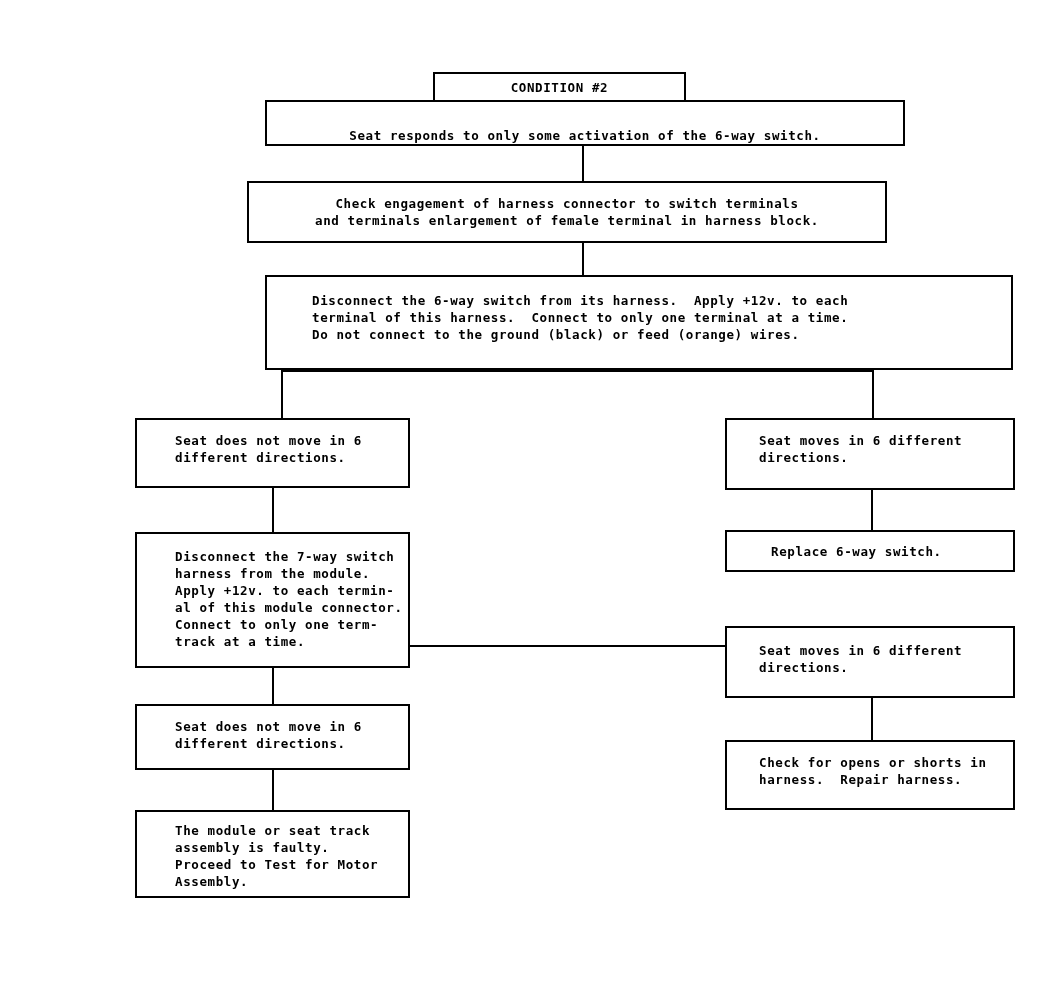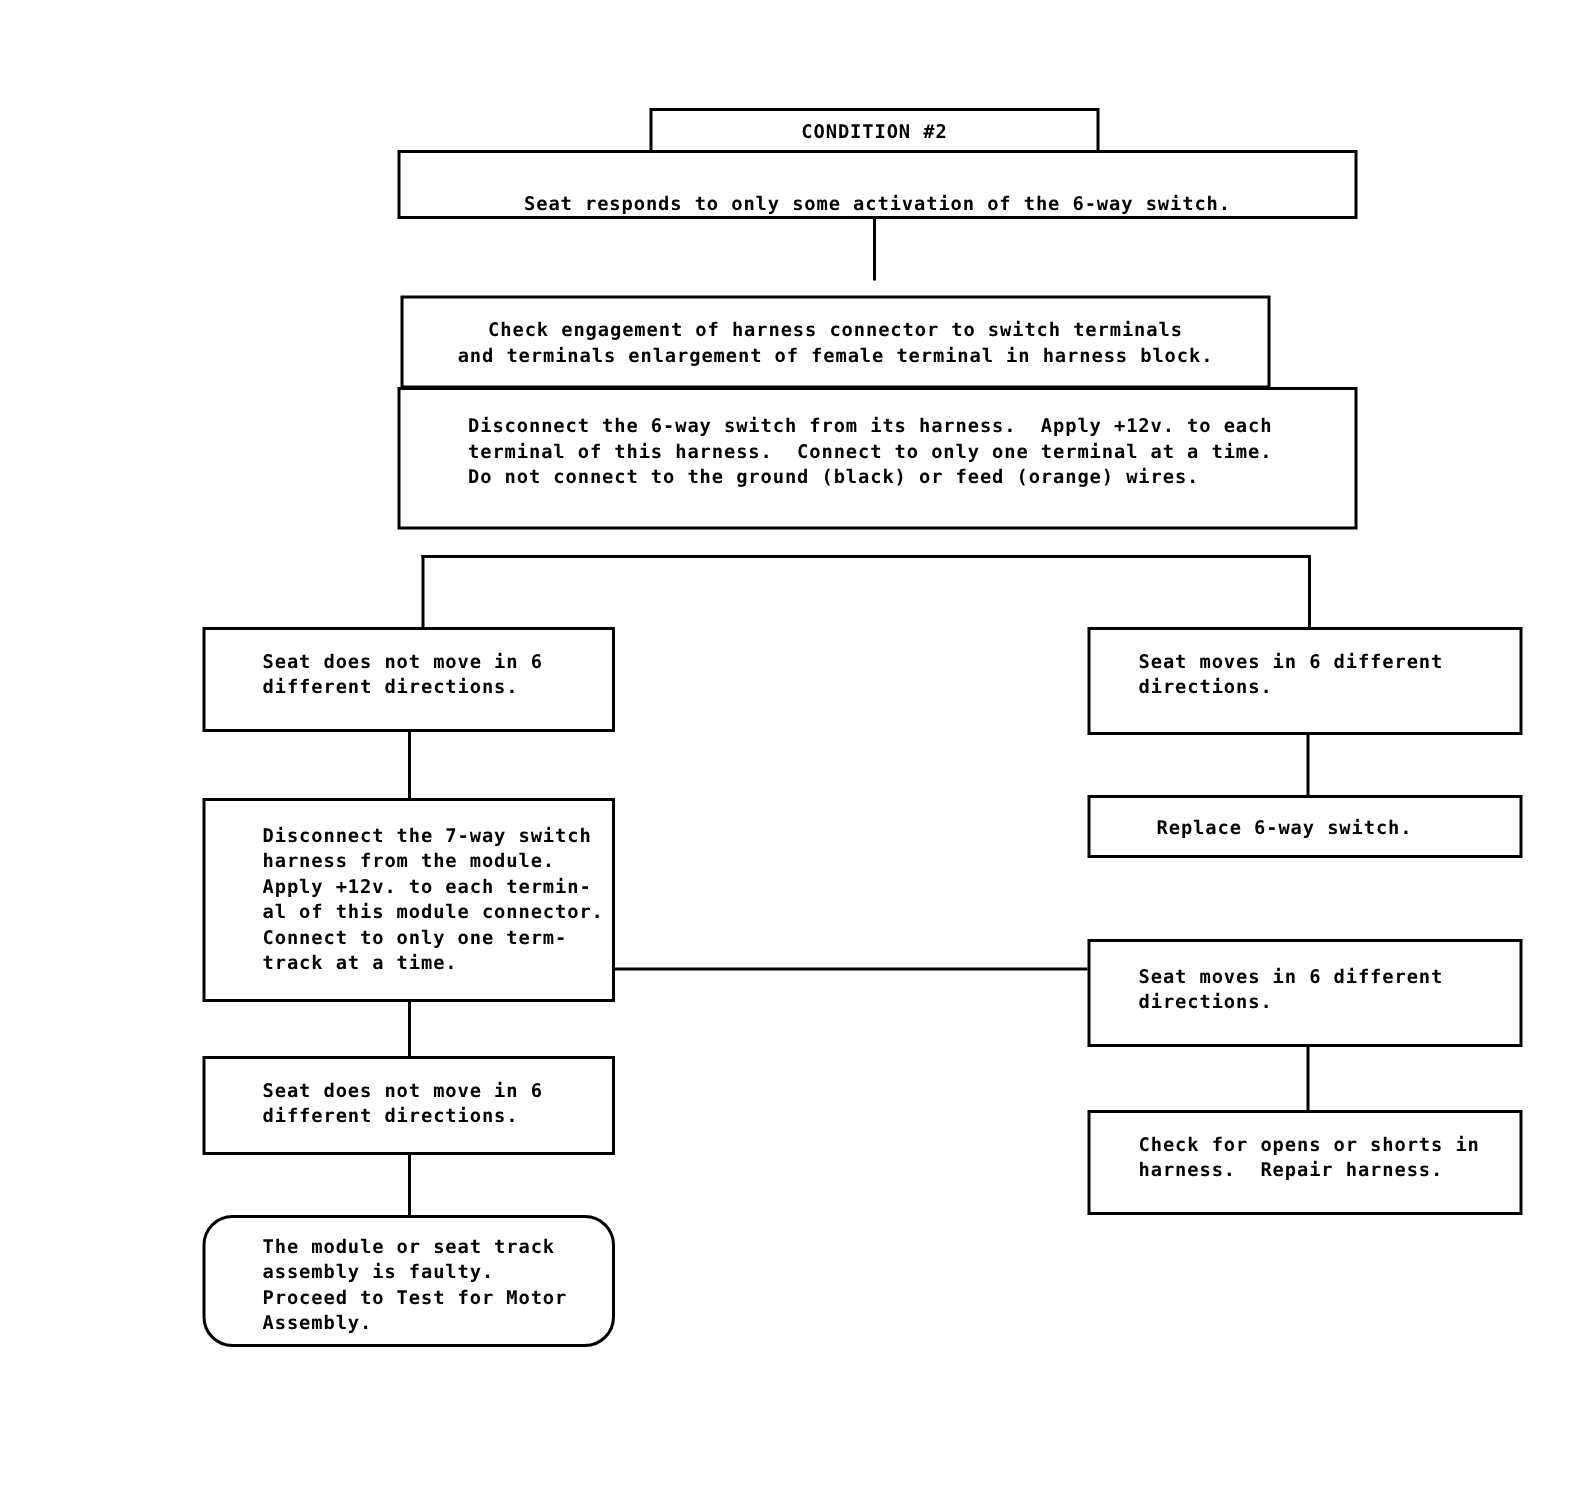--- a/index.html
+++ b/index.html
@@ -66,34 +66,34 @@
 
   <div class="conn v" style="left:272px; top:488px; height:44px;"></div>
   <div class="conn v" style="left:272px; top:668px; height:36px;"></div>
   <div class="conn v" style="left:272px; top:770px; height:40px;"></div>
 
   <div class="conn h" style="left:408px; top:645px; width:319px;"></div>
 
   <div class="conn v" style="left:871px; top:490px; height:40px;"></div>
   <div class="conn v" style="left:871px; top:698px; height:42px;"></div>
 
-  <div class="box vcenter" style="left:433px; top:72px; width:300px; height:30px; padding:0 26px;">
+  <div class="box vcenter" style="left:433px; top:72px; width:253px; height:30px; padding:0 26px;">
     <div class="txt center">CONDITION #2</div>
   </div>
 
   <div class="box vcenter" style="left:265px; top:100px; width:640px; height:46px; padding:0 12px;justify-content:flex-end;">
     <div class="txt center">Seat responds to only some activation of the 6-way switch.</div>
   </div>
 
-  <div class="box vcenter" style="left:267px; top:181px; width:580px; height:62px; padding:0 12px;margin-top:16px;">
+  <div class="box vcenter" style="left:247px; top:181px; width:640px; height:62px; padding:0 12px;">
     <div class="txt center">Check engagement of harness connector to switch terminals</div>
     <div class="txt center">and terminals enlargement of female terminal in harness block.</div>
   </div>
 
-  <div class="box" style="left:265px; top:258px; width:640px; height:95px; padding:15px 0 0 45px;">
+  <div class="box" style="left:265px; top:275px; width:748px; height:95px; padding:15px 0 0 45px;">
     <div class="txt left">Disconnect the 6-way switch from its harness.  Apply +12v. to each</div>
     <div class="txt left">terminal of this harness.  Connect to only one terminal at a time.</div>
     <div class="txt left">Do not connect to the ground (black) or feed (orange) wires.</div>
   </div>
 
   <div class="box" style="left:135px; top:418px; width:275px; height:70px; padding:12px 0 0 38px;">
     <div class="txt left">Seat does not move in 6</div>
     <div class="txt left">different directions.</div>
   </div>
 
@@ -104,21 +104,21 @@
     <div class="txt left">al of this module connector.</div>
     <div class="txt left">Connect to only one term-</div>
     <div class="txt left">track at a time.</div>
   </div>
 
   <div class="box" style="left:135px; top:704px; width:275px; height:66px; padding:12px 0 0 38px;">
     <div class="txt left">Seat does not move in 6</div>
     <div class="txt left">different directions.</div>
   </div>
 
-  <div class="box" style="left:135px; top:810px; width:275px; height:88px; padding:10px 0 0 38px;border-radius:20px;">
+  <div class="box" style="left:135px; top:810px; width:275px; height:88px; padding:10px 0 0 38px;">
     <div class="txt left">The module or seat track</div>
     <div class="txt left">assembly is faulty.</div>
     <div class="txt left">Proceed to Test for Motor</div>
     <div class="txt left">Assembly.</div>
   </div>
 
   <div class="box" style="left:725px; top:418px; width:290px; height:72px; padding:12px 0 0 32px;">
     <div class="txt left">Seat moves in 6 different</div>
     <div class="txt left">directions.</div>
   </div>

